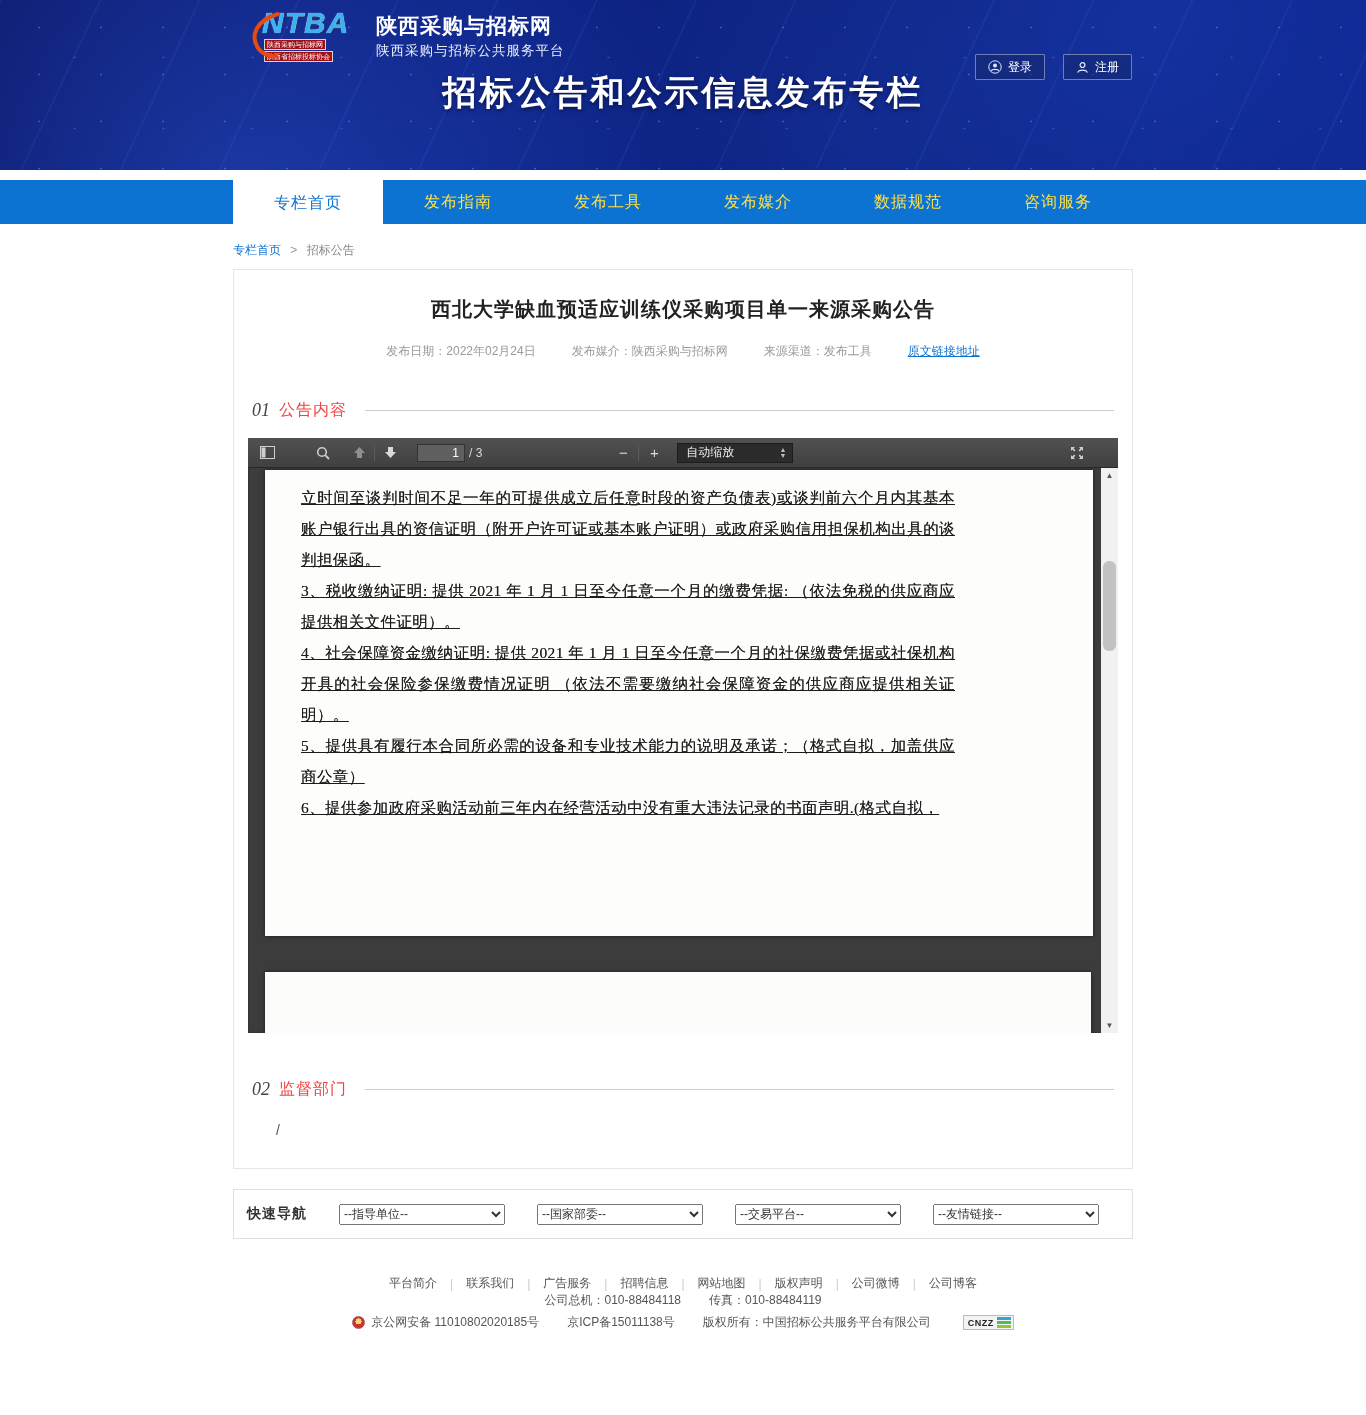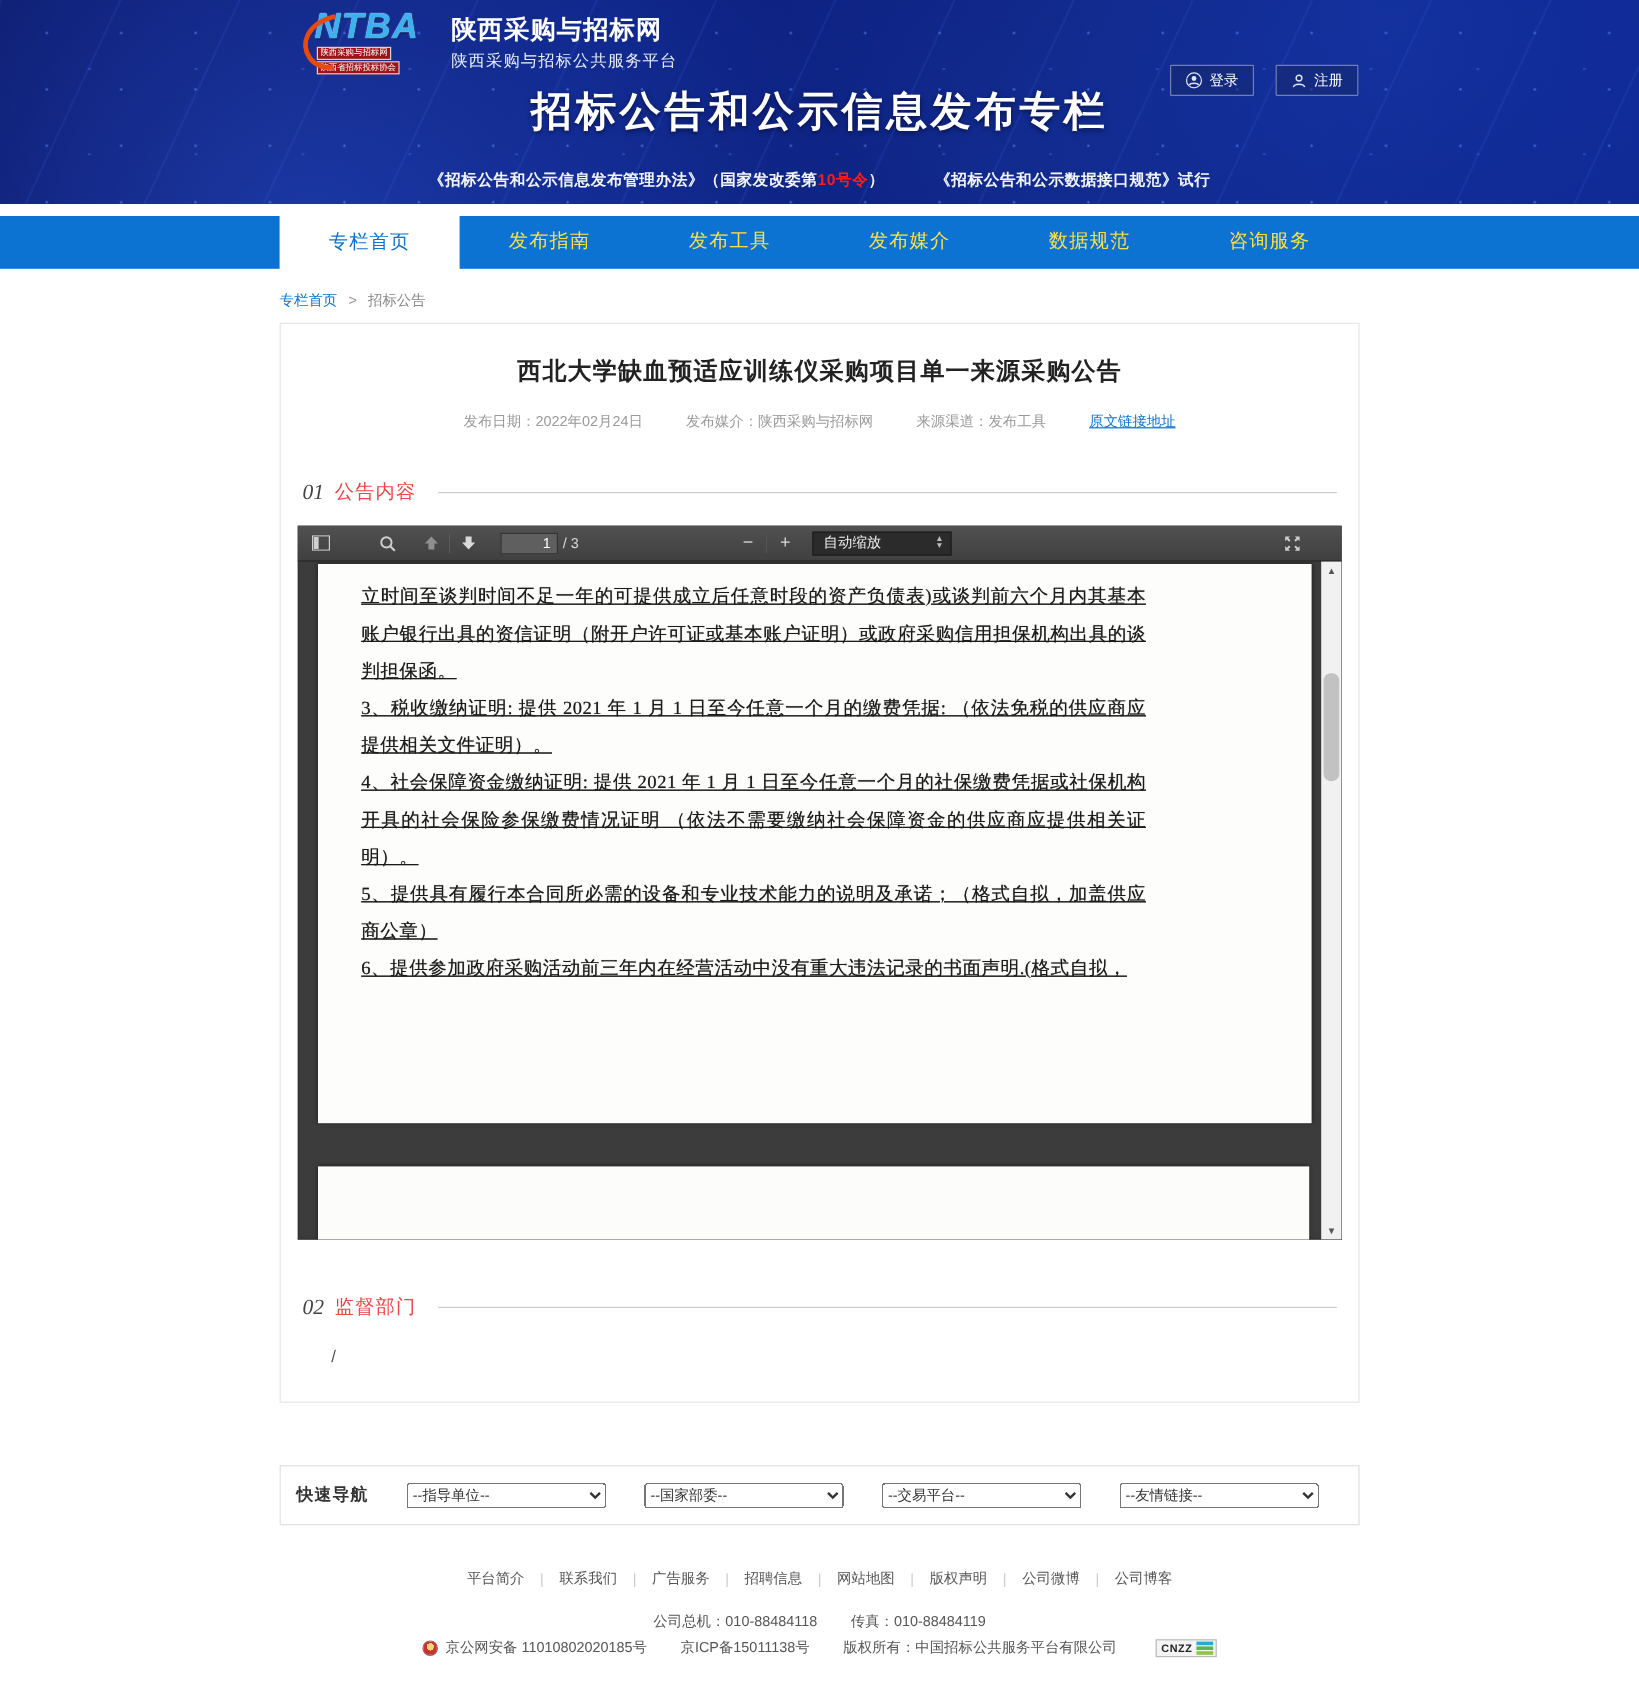--- a/index.html
+++ b/index.html
@@ -132,31 +132,31 @@
   .pdf-scrollbar {
     position:absolute; top:30px; right:0; bottom:0; width:17px; background:#f1f1f1;
     z-index:5; display:flex; flex-direction:column; align-items:center;
   }
   .sb-arrow { width:17px; height:15px; font-size:8px; color:#555; text-align:center; line-height:15px; cursor:pointer; }
   .sb-arrow.down { position:absolute; bottom:0; }
   .sb-thumb { position:absolute; top:93px; left:2px; width:13px; height:90px; background:#c2c2c2; border-radius:6px; cursor:pointer; }
   .slash-val { margin:22px 0 0 42px; font-size:14px; color:#555; }
   
   .quick-nav {
-    width:900px; margin:52px auto 0; border:1px solid #e0e0e0; height:50px;
+    width:900px; margin:20px auto 0; border:1px solid #e0e0e0; height:50px;
     display:flex; align-items:center; background:#fff;
   }
   .qn-label { font-size:14px; font-weight:bold; color:#333; margin-left:13px; letter-spacing:1px; }
   .qn-select { width:166px; height:21px; font-size:12px; color:#333; margin-left:32px; font-family:"Liberation Sans",sans-serif; }
   
   .site-footer { margin-top:22px; padding-top:14px; text-align:center; font-size:12px; color:#555; }
   .footer-links { display:flex; justify-content:center; align-items:center; }
   .footer-links .f-link { color:#555; cursor:pointer; }
   .footer-links .f-sep { color:#ccc; margin:0 13px; }
-  .footer-phone { margin-top:19px; color:#555; }
+  .footer-phone { color:#555; }
   .footer-phone .fp-gap { display:inline-block; width:28px; }
   .footer-beian { margin-top:5px; color:#555; display:flex; justify-content:center; align-items:center; gap:6px; }
   .badge-icon {
     width:13px; height:13px; border-radius:50%; display:inline-block;
     background:radial-gradient(circle at 50% 40%, #ffd27a 0 35%, #c8342a 36% 75%, #8c1d14 76%);
     border:1px solid #a56; 
   }
   .beian-gap { display:inline-block; width:16px; }
   .cnzz-badge {
     display:inline-flex; align-items:center; margin-left:26px; border:1px solid #bbb;
@@ -202,23 +202,20 @@
     <div class="auth-btn">
       <svg width="13" height="13" viewBox="0 0 14 14">
         <circle cx="7" cy="4.4" r="2.6" fill="none" stroke="#dfe6f7" stroke-width="1.3"></circle>
         <path d="M2 12.5 C2.6 9 11.4 9 12 12.5" fill="none" stroke="#dfe6f7" stroke-width="1.3"></path>
       </svg>
       <span>注册</span>
     </div>
   </div>
 
   <div class="banner-title">招标公告和公示信息发布专栏</div>
-  <div class="banner-sub">
-    <span>《招标公告和公示信息发布管理办法》（国家发改委第</span><span class="red">10号令</span><span>）</span><span class="gap"></span><span>《招标公告和公示数据接口规范》试行</span>
-  </div>
 </div>
 
 <div class="main-nav">
   <div class="nav-inner">
     <div class="nav-tab active">专栏首页</div>
     <div class="nav-tab">发布指南</div>
     <div class="nav-tab">发布工具</div>
     <div class="nav-tab">发布媒介</div>
     <div class="nav-tab">数据规范</div>
     <div class="nav-tab">咨询服务</div>

